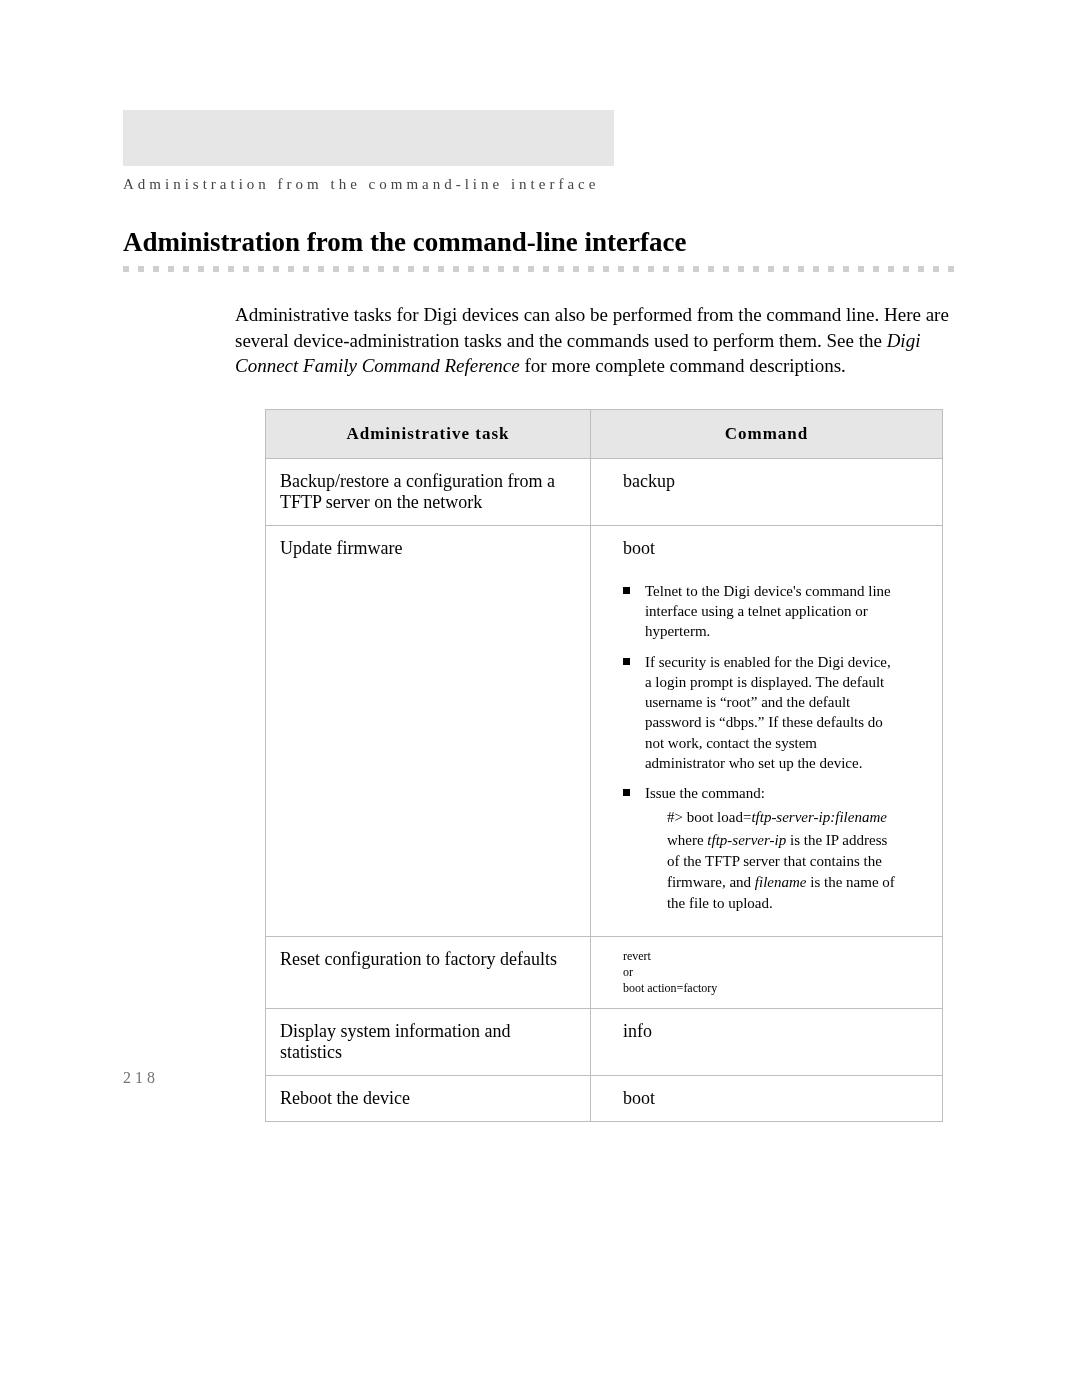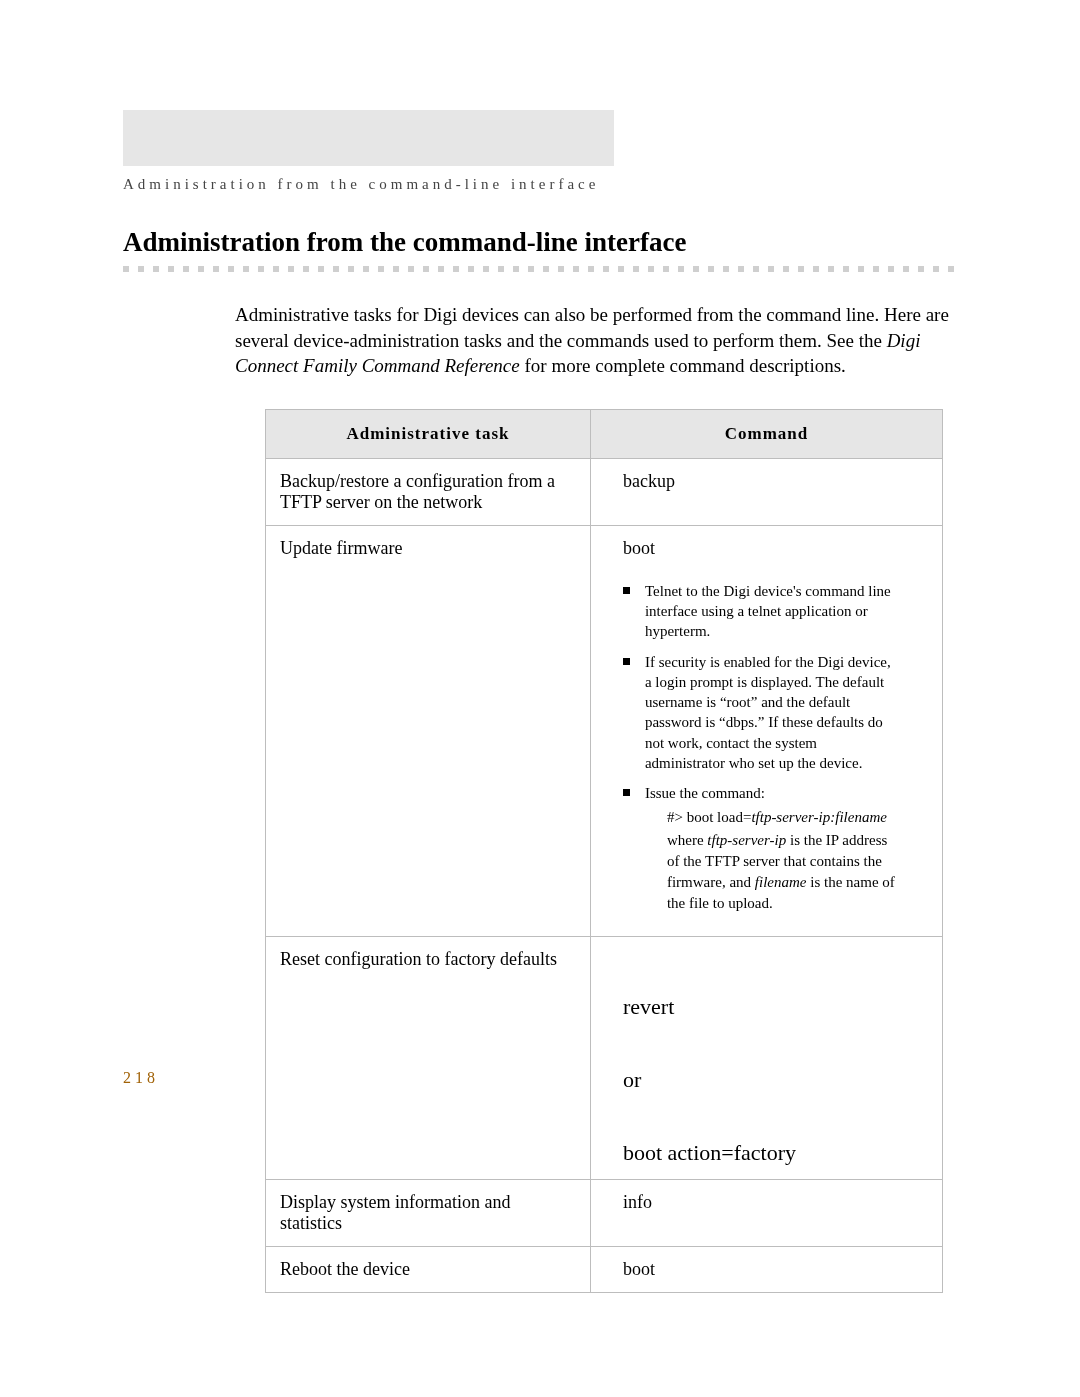--- a/index.html
+++ b/index.html
@@ -76,21 +76,21 @@
     text-align: center;
   }
   table.task-table th:first-child { width: 48%; }
   table.task-table th:last-child  { width: 52%; }
   td.task-col, td.cmd-col {
     font-size: 18px;
     padding: 12px 14px;
   }
   td.cmd-col { padding: 12px 32px; }
   .cmd-primary { font-size: 18px; }
-  .cmd-multi div { font-size: 22px; line-height: 1.3; margin-top: 44px; }
+  .cmd-multi div { font-size: 12px; line-height: 1.3; }
   ul.bullets {
     list-style: none;
     padding: 0;
     margin: 22px 10px 0 0;
   }
   ul.bullets > li {
     position: relative;
     padding-left: 22px;
     margin-bottom: 10px;
     font-size: 15px;
@@ -112,21 +112,21 @@
     margin-top: 2px;
   }
   .sub-line .ital { font-style: italic; }
   .page-number {
     position: absolute;
     bottom: 310px;
     left: 123px;
     font-family: "Times New Roman", Times, serif;
     font-size: 16px;
     letter-spacing: 4px;
-    color: #a16207;
+    color: #737373;
   }
 </style>
 </head>
 <body>
 
 <div class="page">
   <div class="top-band"></div>
   <div class="chapter-header">Administration from the command-line interface</div>
 
   <div class="section-title">Administration from the command-line interface</div>

